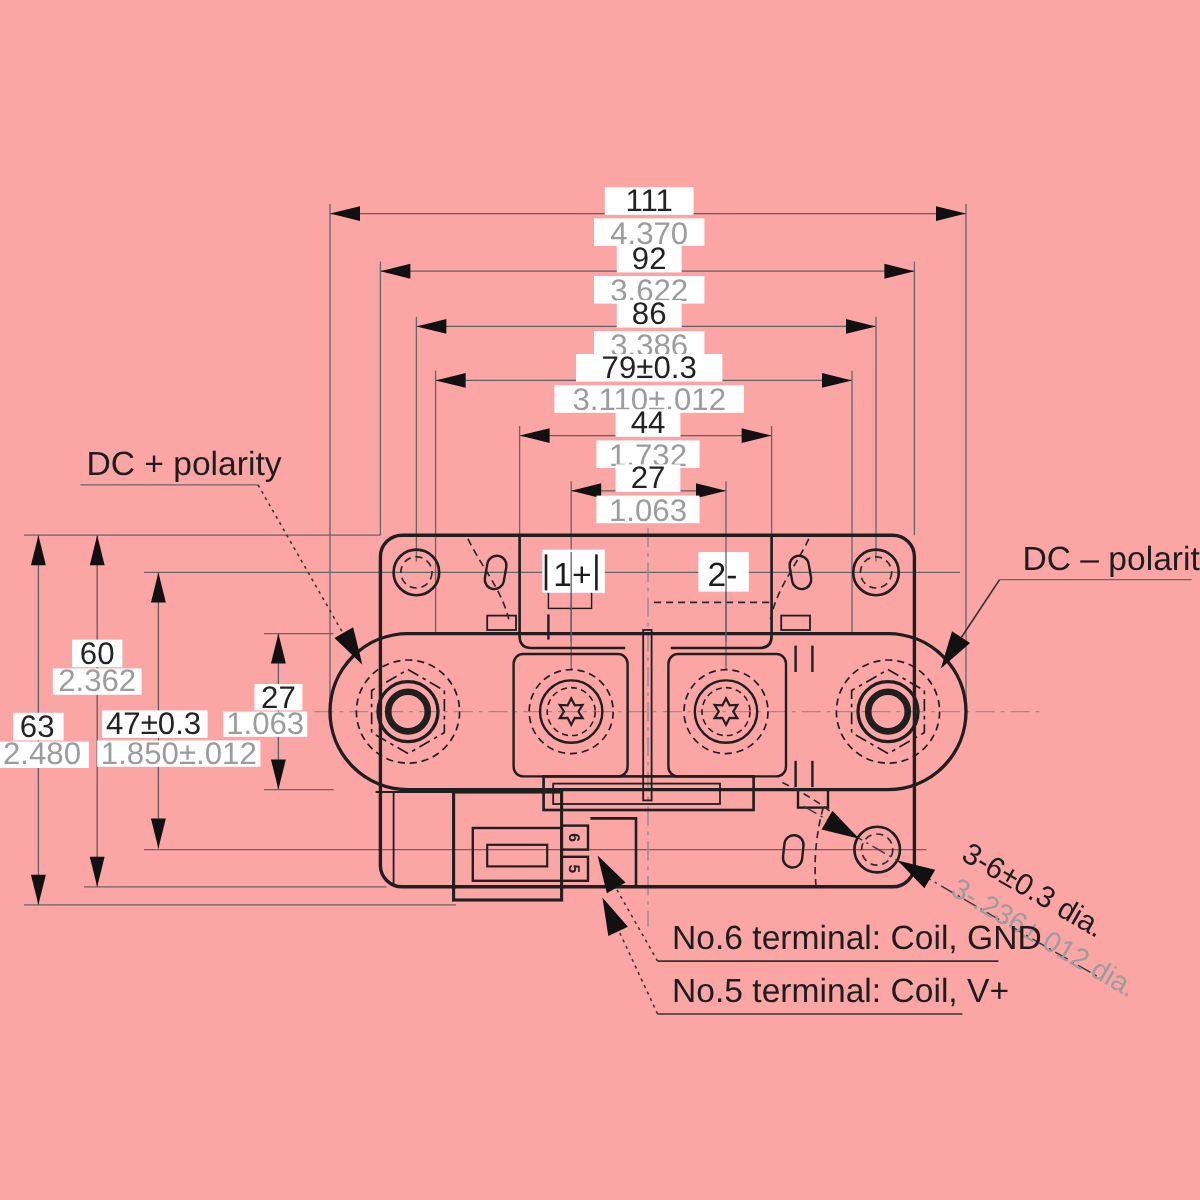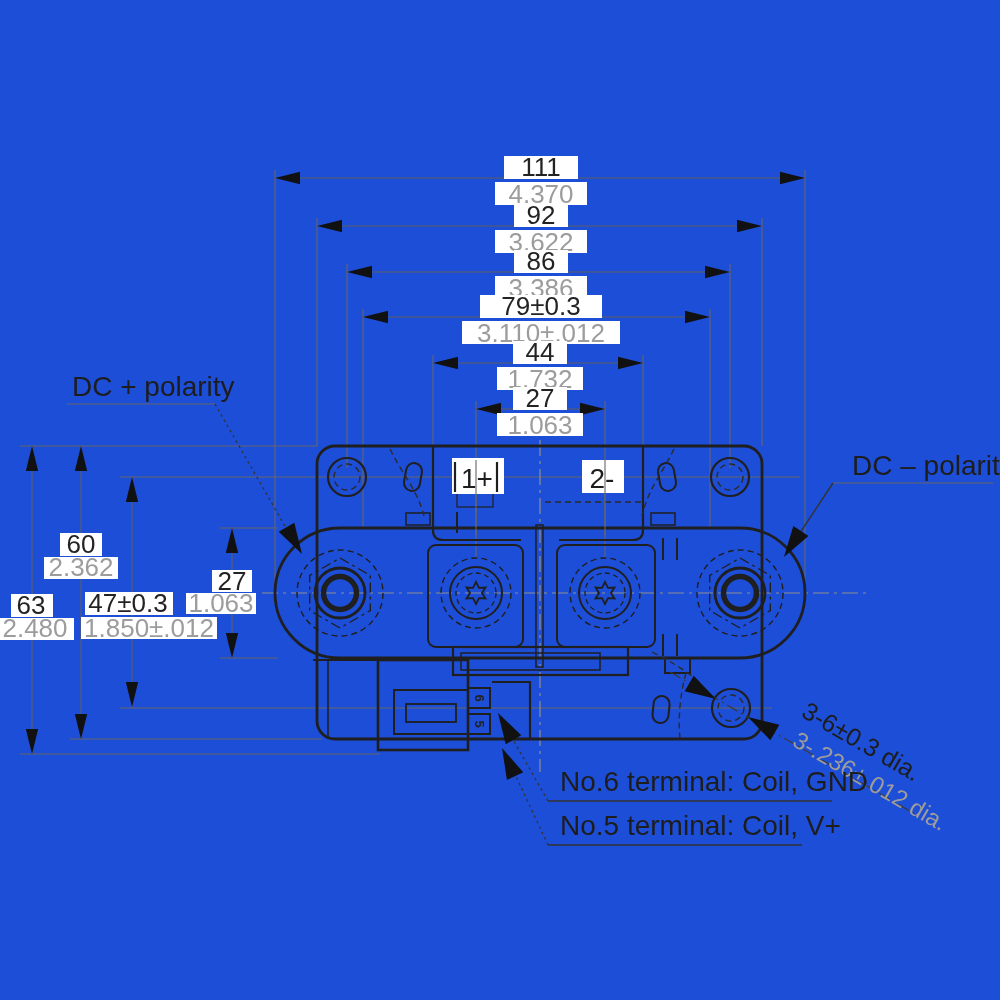--- a/index.html
+++ b/index.html
@@ -1,16 +1,16 @@
 <!DOCTYPE html>
 <html><head>
 <meta charset="utf-8">
 <style>
   html,body{margin:0;padding:0;background:#ffffff;}
-  .stage{position:relative;width:1000px;height:1000px;background:#1d4ed8;overflow:hidden;}
+  .stage{position:relative;width:1000px;height:1000px;background:#fca5a5;overflow:hidden;}
   svg{position:absolute;left:0;top:0;}
   text{font-family:"Liberation Sans", sans-serif;}
   .mm{fill:#232323;font-size:26px;}
   .inch{fill:#9c9c9c;font-size:26px;}
   .lbl{fill:#1d1d1d;font-size:28px;}
   .note{fill:#1d1d1d;font-size:25px;}
   .note-gray{fill:#9c9c9c;font-size:24px;}
   .pin{fill:#222;font-size:13px;font-weight:bold;}
   .mid{text-anchor:middle;}
   .outline{stroke:#1f1f1f;fill:none;}

